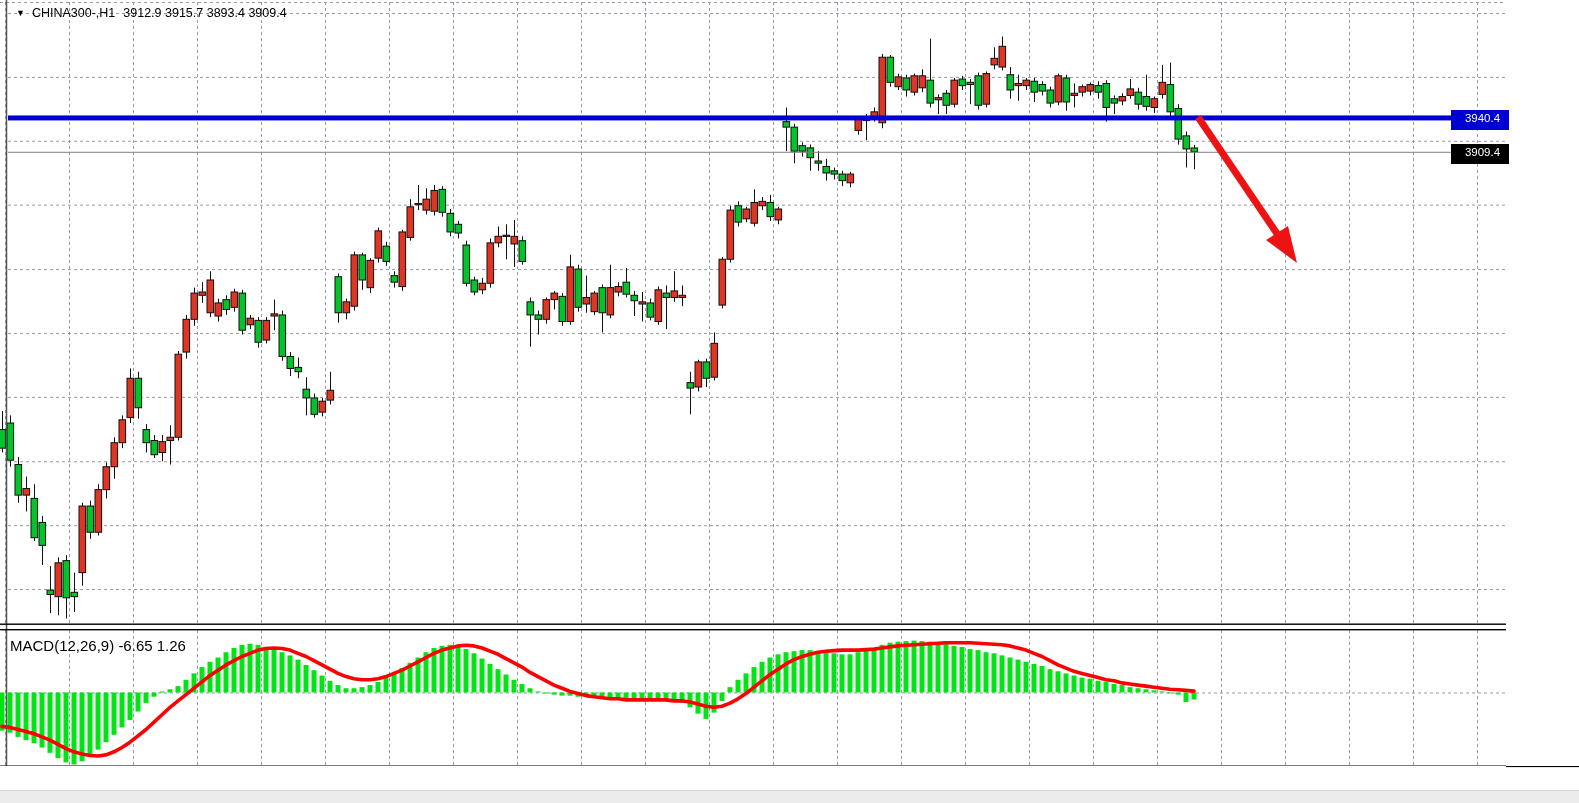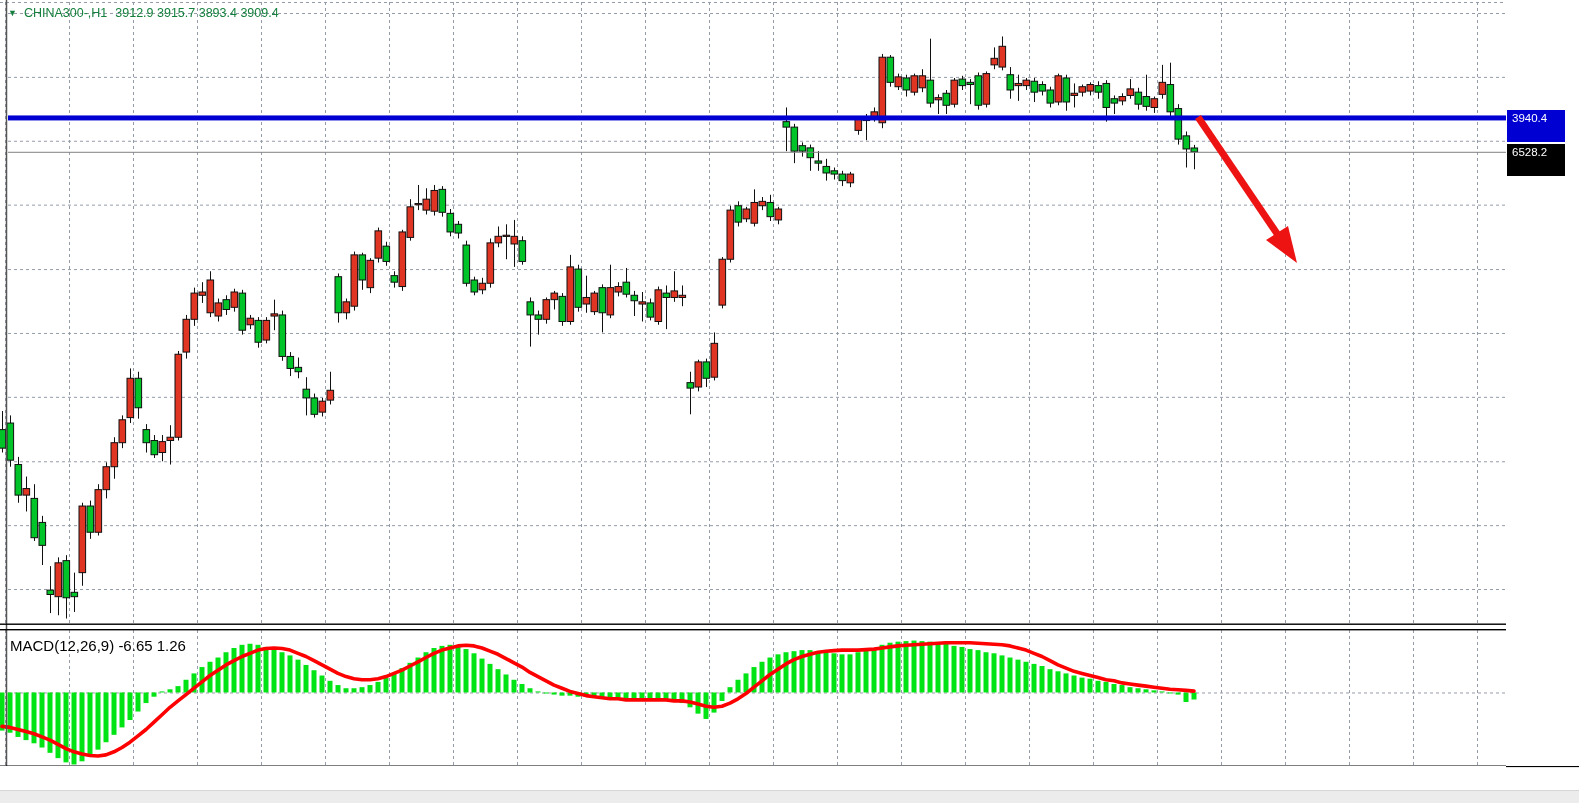--- a/index.html
+++ b/index.html
@@ -1,24 +1,24 @@
 <!DOCTYPE html>
 <html><head>
 <meta charset="utf-8">
 <style>
   html,body{margin:0;padding:0;background:#fff;}
   .stage{position:relative;width:1579px;height:803px;background:#ffffff;overflow:hidden;
          font-family:"Liberation Sans",sans-serif;-webkit-font-smoothing:antialiased;}
   .stage svg{position:absolute;left:0;top:0;}
-  .title-bar{position:absolute;left:8px;top:6px;font-size:12.5px;color:#15803d;white-space:nowrap;z-index:5;}
+  .title-bar{position:absolute;left:16px;top:6px;font-size:12.5px;color:#000000;white-space:nowrap;z-index:5;}
   .title-bar .tri{font-size:9px;vertical-align:1px;margin-right:7px;}
   .title-bar .vals{margin-left:8px;}
   .macd-label{position:absolute;left:10px;top:637px;font-size:15px;color:#000;white-space:nowrap;z-index:5;}
-  .tag{position:absolute;left:1507px;width:58px;height:32px;line-height:16px;padding-left:5px;
-       box-sizing:border-box;color:#fff;font-size:11.5px;z-index:6;}
+  .tag{position:absolute;left:1451px;width:58px;height:20px;line-height:16px;padding-left:5px;
+       box-sizing:border-box;color:#fff;font-size:11.5px;z-index:6;text-align:center;}
   .tag-blue{background:#0000d2;}
   .tag-black{background:#000000;}
   .price-axis{position:absolute;left:1506px;top:0;width:73px;height:766px;background:#fff;}
   .time-axis{position:absolute;left:0;top:766px;width:1506px;height:24px;background:#fff;}
   .status-strip{position:absolute;left:0;top:790px;width:1579px;height:13px;background:#ececec;border-top:1px solid #d6d6d6;}
 </style>
 </head>
 <body>
 
 <div class="stage">
@@ -601,16 +601,16 @@
 
   <div class="macd-label">
     <span>MACD(12,26,9)</span>
     <span>-6.65 1.26</span>
   </div>
 
   <div class="price-axis" id="price-axis"></div>
   <div class="time-axis" id="time-axis"></div>
 
   <div class="tag tag-blue" id="tag-resistance" style="top: 109.941px;">3940.4</div>
-  <div class="tag tag-black" id="tag-last" style="top: 143.793px;">6528.2</div>
+  <div class="tag tag-black" id="tag-last" style="top: 143.793px;">3909.4</div>
 
   <div class="status-strip"></div>
 </div>
 
 </body></html>

